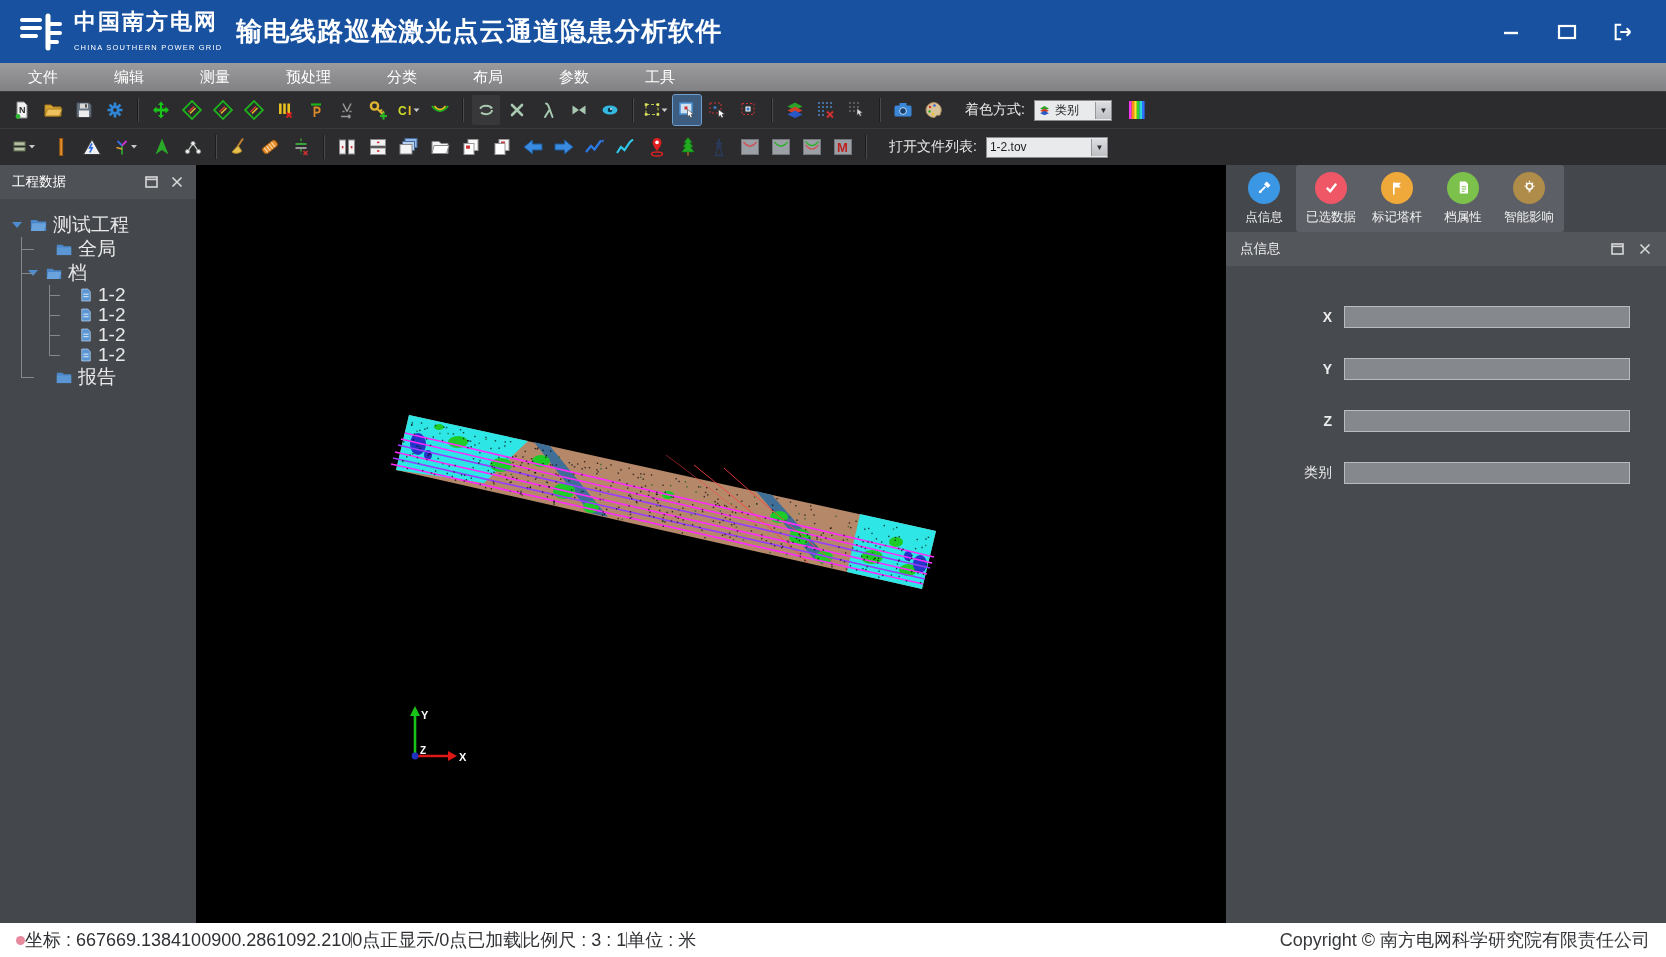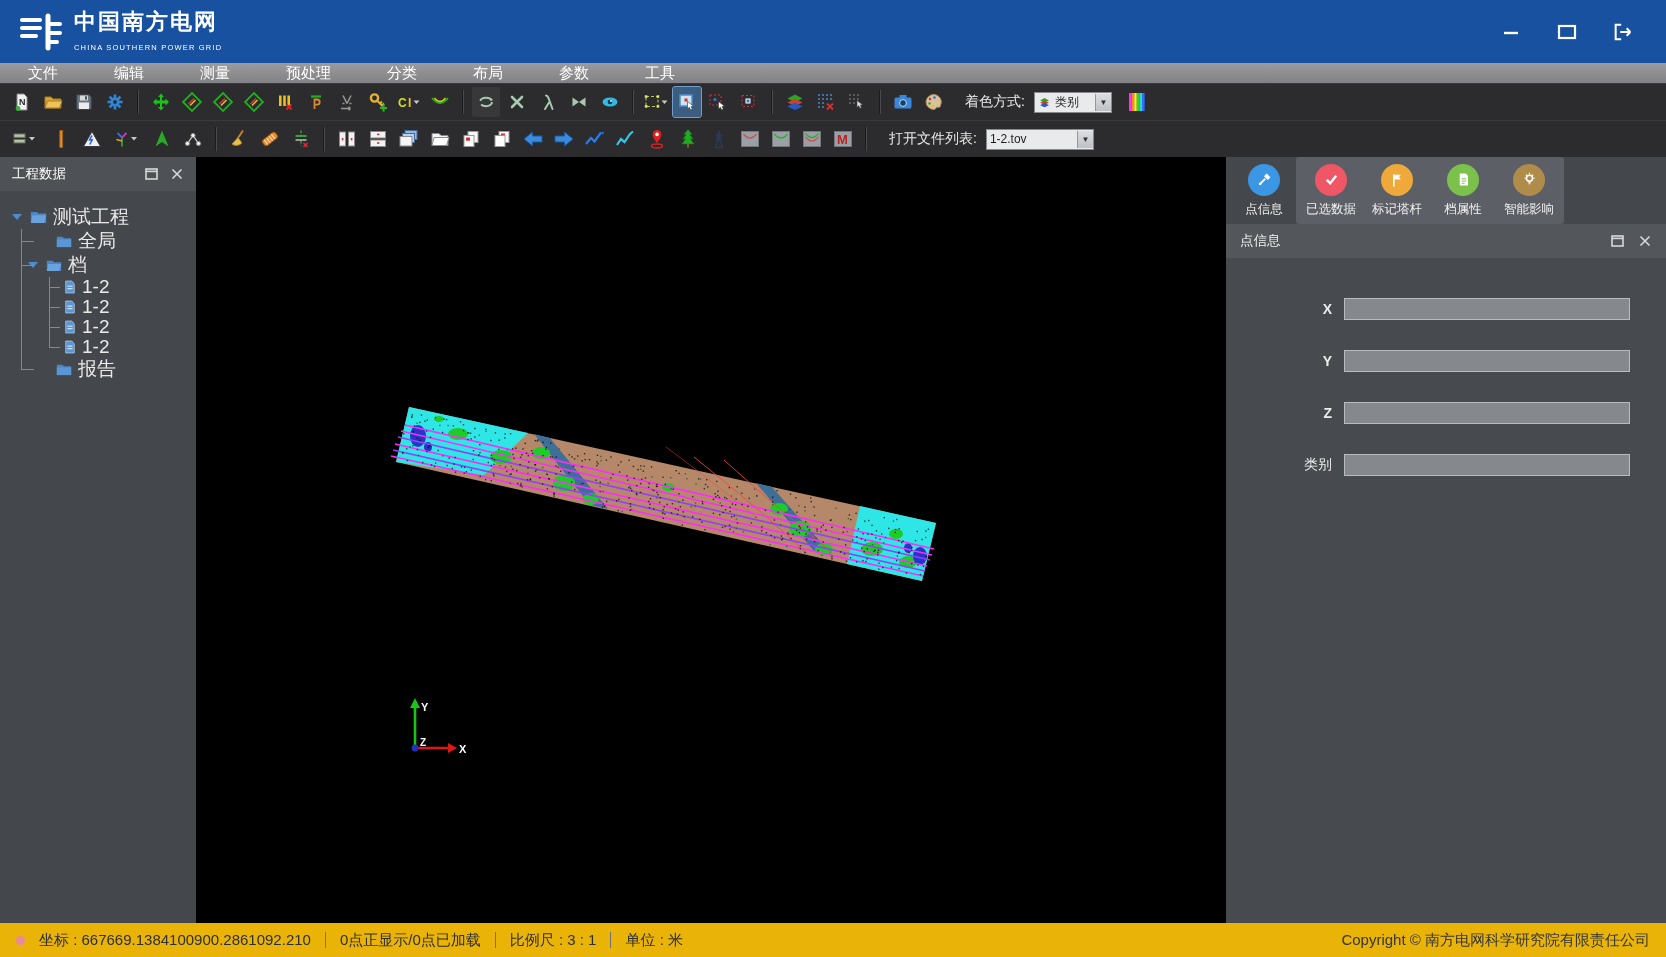--- a/index.html
+++ b/index.html
@@ -11,46 +11,46 @@
   .titlebar{height:63px;background:#17519f;display:flex;align-items:center;padding:0 18px;color:#fff;flex:0 0 auto}
   .logo{display:flex;align-items:center;gap:10px}
   .brandtext{display:flex;flex-direction:column;line-height:1}
   .brand-cn{font-size:22px;font-weight:bold;letter-spacing:2px}
   .brand-en{font-size:7.5px;letter-spacing:1.2px;margin-top:11px}
   .app-title{font-size:26px;font-weight:bold;margin-left:14px;letter-spacing:1px}
   .wincontrols{margin-left:auto;display:flex;align-items:center;gap:34px;padding-right:14px}
   .winbtn{width:22px;height:22px;display:flex;align-items:center;justify-content:center;cursor:pointer}
 
   
-  .menubar{height:20px;background:linear-gradient(#9b9b9d,#828286);display:flex;align-items:center;flex:0 0 auto}
+  .menubar{height:28px;background:linear-gradient(#9b9b9d,#828286);display:flex;align-items:center;flex:0 0 auto}
   .menu-item{padding:0 28px;color:#fff;font-size:15px;height:100%;display:flex;align-items:center;cursor:default}
 
   
   .toolbar{height:37px;background:#2c2c2e;display:flex;align-items:center;padding:0 8px;gap:3px;flex:0 0 auto;border-top:1px solid #3a3a3c}
   .tb{width:28px;height:30px;display:flex;align-items:center;justify-content:center;border-radius:2px;flex:0 0 auto}
   .tb.on{background:#3d5d80;outline:1px solid #6f9fcc}
   .tb.lite{background:#38383a}
   .tsep{width:2px;height:24px;border-left:1px solid #1c1c1e;border-right:1px solid #4a4a4c;margin:0 5px;flex:0 0 auto}
   .tlabel{color:#e8e8e8;font-size:14px;margin:0 6px 0 14px;white-space:nowrap}
   .combo{display:flex;align-items:center;background:#e9eaec;border:1px solid #8a8a8e;height:21px;font-size:12px;color:#1d1d1f;padding-left:3px;gap:4px}
   .combo .val{white-space:nowrap}
   .combo .dd{width:16px;height:17px;margin-left:auto;background:linear-gradient(#dcdde0,#bfc0c4);border-left:1px solid #97989c;display:flex;align-items:center;justify-content:center;font-size:8px;color:#2e2e30}
   .combo.w1{width:78px}
-  .combo.w2{width:108px}
+  .combo.w2{width:122px}
 
   
   .main{flex:1 1 auto;display:flex;min-height:0}
   .left-panel{width:196px;background:#44474c;display:flex;flex-direction:column;flex:0 0 auto}
   .panel-head{height:34px;background:#4e5156;display:flex;align-items:center;padding:0 12px;color:#ffffff;font-size:13.5px;flex:0 0 auto}
   .panel-head .ph-icons{margin-left:auto;display:flex;align-items:center;gap:12px}
   .phbtn{width:14px;height:14px;display:flex;align-items:center;justify-content:center}
   .tree{position:relative;padding-top:14px;color:#e9e9e9;font-size:19px}
   .tnode{display:flex;align-items:center;gap:6px;height:24px}
   .tnode.f{height:20px}
-  .lv0{padding-left:12px}.lv1{padding-left:56px}.lv2{padding-left:64px}
+  .lv0{padding-left:12px}.lv1{padding-left:56px}.lv2{padding-left:80px}
   .exp{width:0;height:0;border-left:5px solid transparent;border-right:5px solid transparent;border-top:6px solid #4e8cd0;margin-right:2px}
   .vline,.hline{position:absolute;background:#85888d}
   .vline{width:1px}.hline{height:1px}
 
   .viewport{width:1030px;background:#000;position:relative;flex:0 0 auto}
   .viewport svg{position:absolute;left:0;top:0}
 
   .right-panel{width:440px;background:#474a4f;display:flex;flex-direction:column;flex:0 0 auto}
   .tabstrip{height:67px;display:flex;align-items:stretch;padding-left:6px;flex:0 0 auto;background:#44474c}
   .tab{width:64px;display:flex;flex-direction:column;align-items:center;justify-content:center;gap:5px;color:#f2f2f2;font-size:12.5px;cursor:pointer}
@@ -59,21 +59,21 @@
   .tabcircle{width:32px;height:32px;border-radius:50%;display:flex;align-items:center;justify-content:center}
   .rp-head{height:34px;background:#53565b;display:flex;align-items:center;padding:0 14px;color:#f2f2f2;font-size:13.5px;flex:0 0 auto}
   .rp-head .ph-icons{margin-left:auto;display:flex;align-items:center;gap:14px}
   .fields{padding-top:40px}
   .frow{display:flex;align-items:center;height:22px;margin:0 36px 30px 0}
   .flabel{width:118px;text-align:right;padding-right:12px;color:#ededed;font-size:14px;font-weight:bold}
   .flabel.cjk{font-weight:normal}
   .finput{flex:1;height:22px;background:#85888d;border:1px solid #b8bbc0;color:#1d1d1f;font-size:13px;padding:0 4px}
 
   
-  .statusbar{height:34px;background:#eab308;display:flex;align-items:center;padding:0 16px;font-size:15px;color:#2e3033;flex:0 0 auto;gap:14px}
+  .statusbar{height:34px;background:#ffffff;display:flex;align-items:center;padding:0 16px;font-size:18px;color:#2e3033;flex:0 0 auto;}
   .sdot{width:9px;height:9px;border-radius:50%;background:#e8899e;flex:0 0 auto}
   .ssep{width:1px;height:16px;background:#6f7175}
   .scopy{margin-left:auto;color:#35373a}
 </style>
 </head>
 <body>
 
 <div class="app">
 
   <div class="titlebar">
@@ -87,20 +87,21 @@
           <path d="M30 13h12"></path>
             <path d="M30 22h12"></path>
             <path d="M30 31h9"></path>
         </g>
       </svg>
       <div class="brandtext">
         <span class="brand-cn">中国南方电网</span>
         <span class="brand-en">CHINA SOUTHERN POWER GRID</span>
       </div>
     </div>
+    <div class="app-title">输电线路巡检激光点云通道隐患分析软件</div>
     <div class="wincontrols">
       <span class="winbtn">
         <svg width="20" height="20" viewBox="0 0 20 20">
             <path d="M3 11h14" stroke="#fff" stroke-width="2.4"></path>
           </svg>
       </span>
       <span class="winbtn">
         <svg width="22" height="20" viewBox="0 0 22 20">
             <rect x="3" y="4" width="16" height="12" fill="none" stroke="#fff" stroke-width="2.2"></rect>
           </svg>

